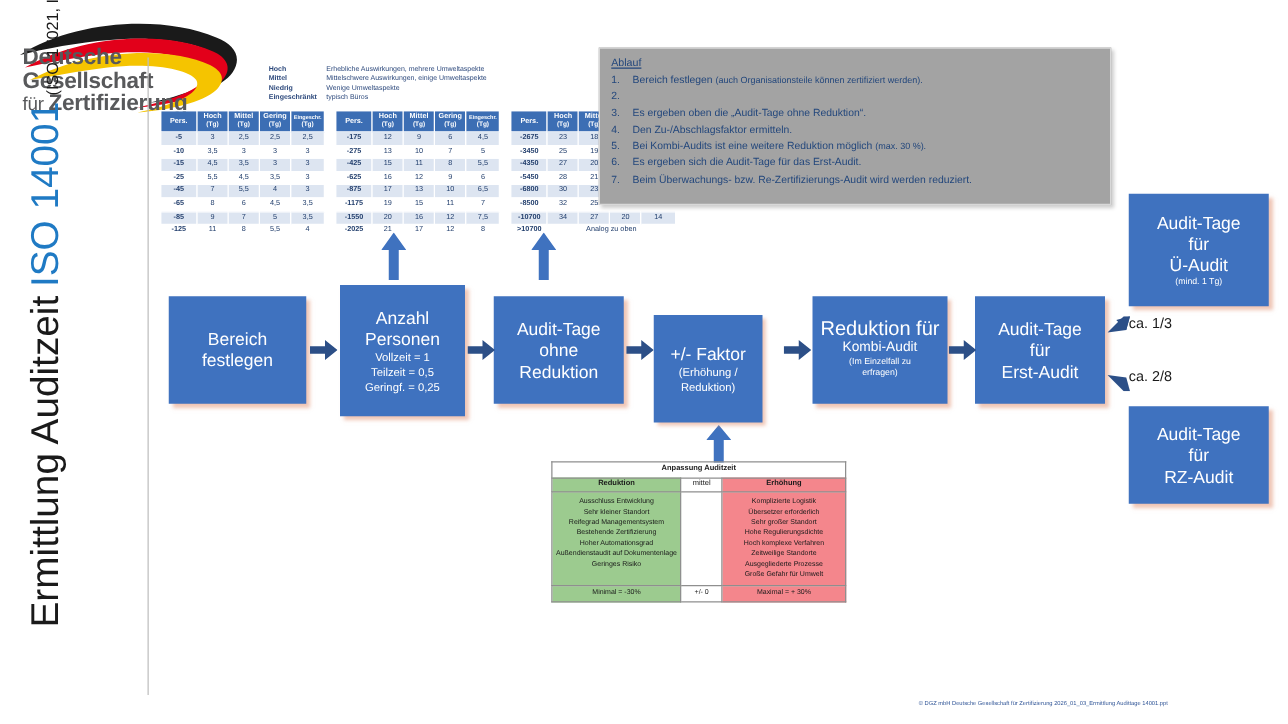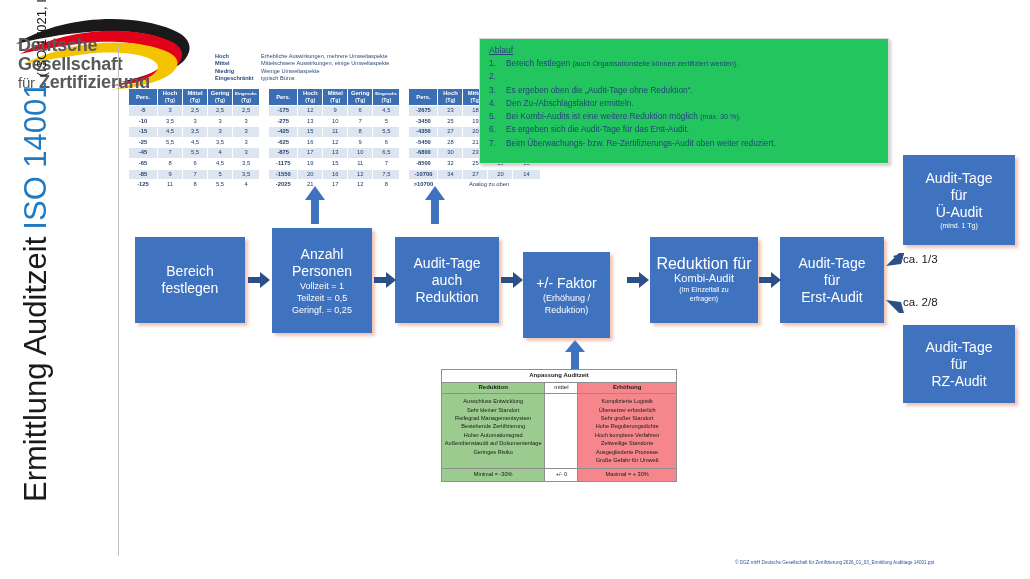--- a/index.html
+++ b/index.html
@@ -56,21 +56,21 @@
   table.pers tr.odd td{background:#dde5f1;}
   table.pers tr.even td{background:#ffffff;}
   table.pers td.pers{font-weight:bold;text-align:center;}
   table.pers td.span{text-align:center;}
   .c-pers{min-width:24px;}
   .c-num{min-width:20px;}
 
   
   .ablauf{
     position:absolute;left:479px;top:38px;width:410px;height:126px;
-    background:#22c55e;border:0.6px solid #d8d8d8;
+    background:#a3a3a3;border:0.6px solid #d8d8d8;
     box-shadow:2px 2px 3px rgba(0,0,0,.20);
     padding:6px 8px 0 9px;box-sizing:border-box;
     color:#23477c;
   }
   .ablauf h4{margin:0 0 2px 0;font-size:8.5px;font-weight:normal;text-decoration:underline;}
   .ablauf ol{margin:0;padding:0;list-style:none;}
   .ablauf li{font-size:8.3px;line-height:13.3px;display:flex;}
   .ablauf li .n{width:17px;flex:none;}
   .ablauf li .t{}
   .ablauf li .t .sm{font-size:7.2px;}
@@ -386,21 +386,21 @@
       <li>
           <span class="n">5.</span>
           <span class="t"><span>Bei Kombi-Audits ist eine weitere Reduktion möglich </span><span class="sm">(max. 30 %).</span></span>
         </li>
       <li>
           <span class="n">6.</span>
           <span class="t"><span>Es ergeben sich die Audit-Tage für das Erst-Audit.</span><span class="sm"></span></span>
         </li>
       <li>
           <span class="n">7.</span>
-          <span class="t"><span>Beim Überwachungs- bzw. Re-Zertifizierungs-Audit oben weiter reduziert.</span><span class="sm"></span></span>
+          <span class="t"><span>Beim Überwachungs- bzw. Re-Zertifizierungs-Audit wird werden reduziert.</span><span class="sm"></span></span>
         </li>
     </ol>
   </div>
 
   <div class="ar" style="left:305px;top:186px;">
     <svg width="20" height="38" viewBox="0 0 20 38">
         <path d="M6 38 L6 14 L0 14 L10 0 L20 14 L14 14 L14 38 Z" fill="#3f72bf"></path>
       </svg>
   </div>
   <div class="ar" style="left:425px;top:186px;">
@@ -422,21 +422,21 @@
   <div class="fbox" style="left:272px;top:228px;width:100px;height:105px;">
     <div class="big">Anzahl</div>
     <div class="big">Personen</div>
     <div class="mid">Vollzeit = 1</div>
     <div class="mid">Teilzeit = 0,5</div>
     <div class="mid">Geringf. = 0,25</div>
   </div>
 
   <div class="fbox" style="left:395px;top:237px;width:104px;height:86px;">
     <div class="big">Audit-Tage</div>
-    <div class="big">auch</div>
+    <div class="big">ohne</div>
     <div class="big">Reduktion</div>
   </div>
 
   <div class="fbox" style="left:523px;top:236px;width:87px;height:86px;margin-top:16px;">
     <div class="big">+/- Faktor</div>
     <div class="mid">(Erhöhung /</div>
     <div class="mid">Reduktion)</div>
   </div>
 
   <div class="fbox" style="left:650px;top:237px;width:108px;height:86px;">

